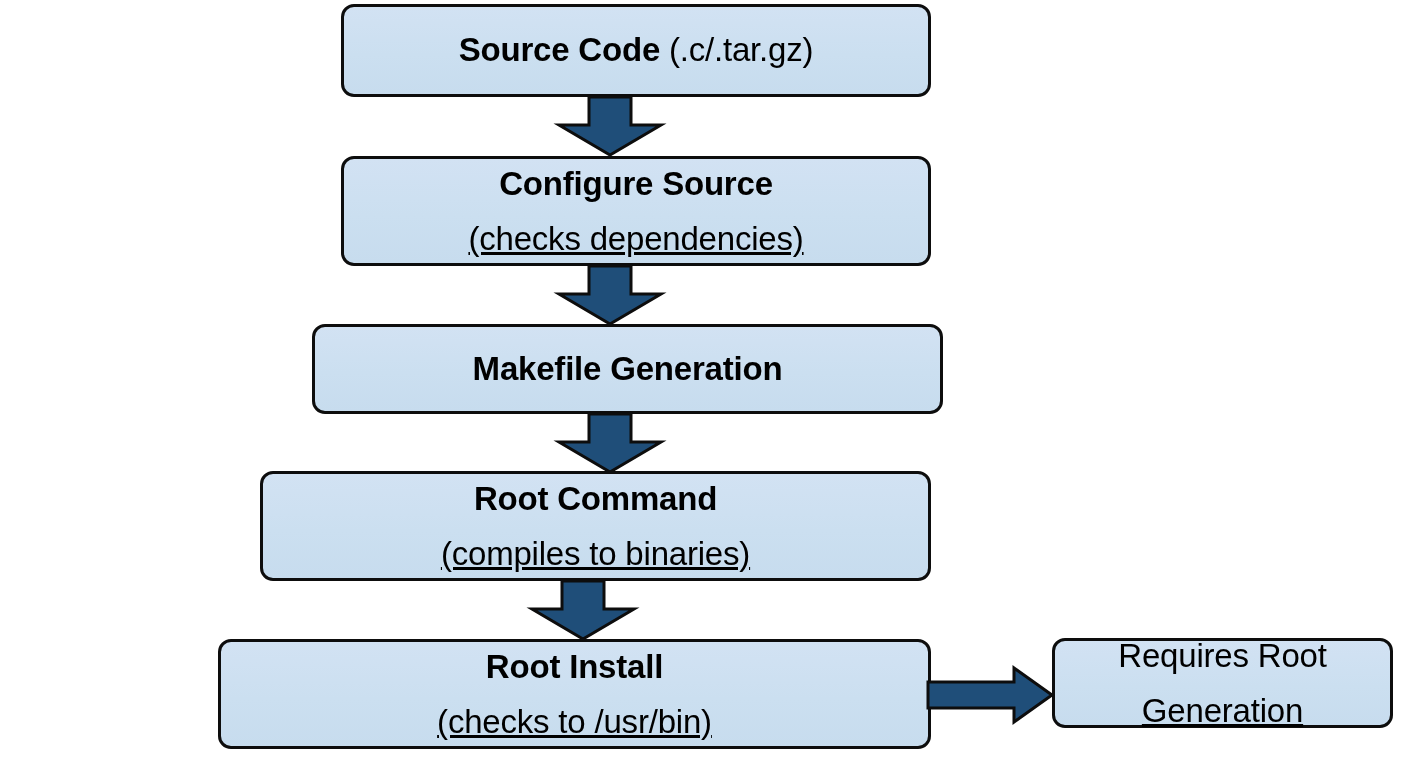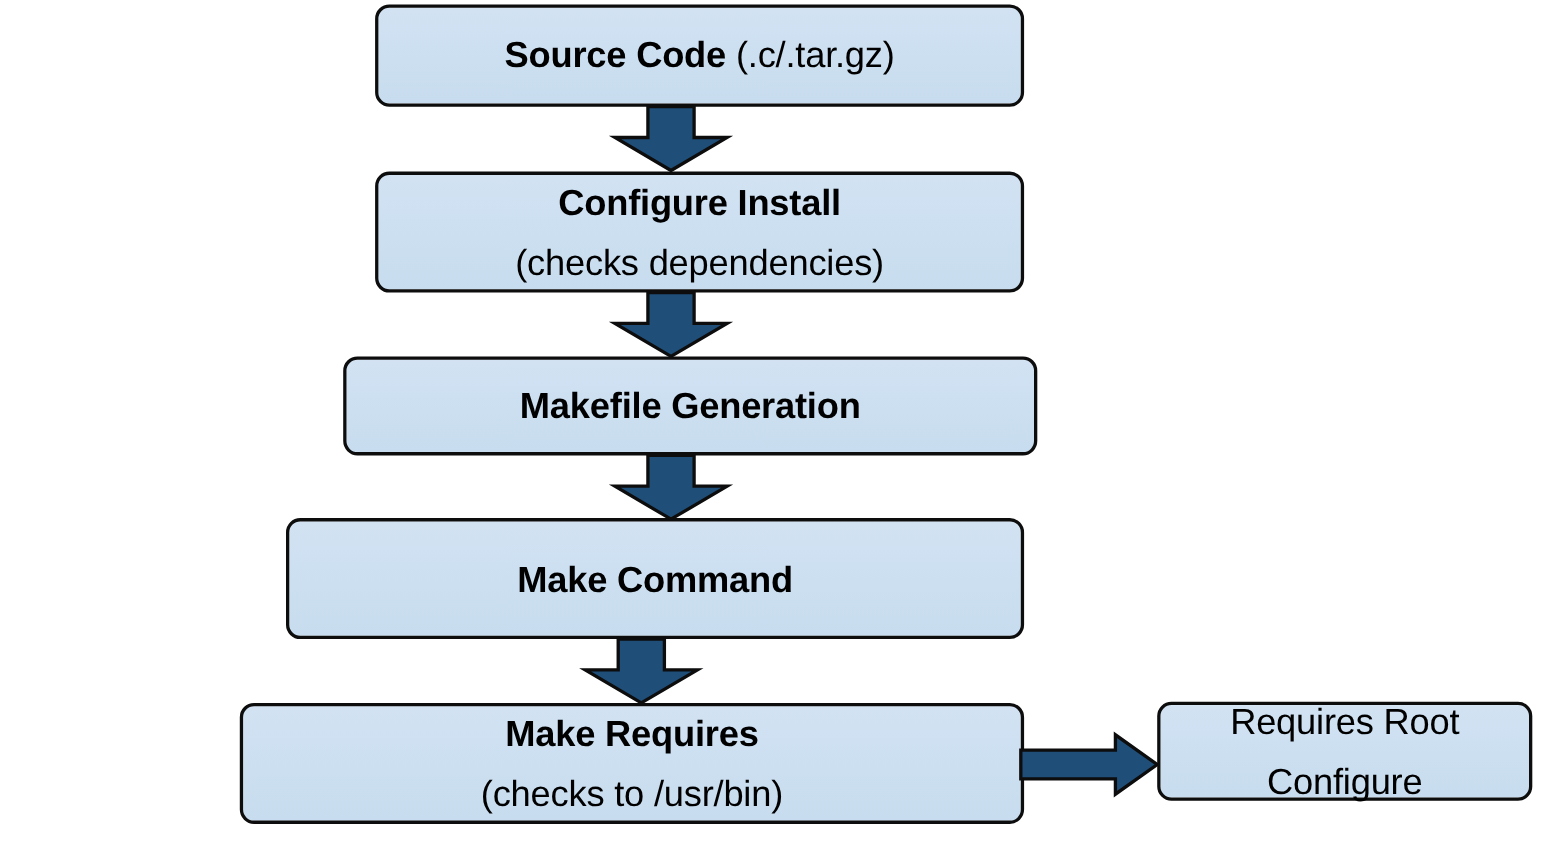--- a/index.html
+++ b/index.html
@@ -43,20 +43,21 @@
   }
   .node .title .plain {
     font-weight: normal;
   }
   .node .sub {
     font-weight: normal;
     font-size: 33px;
     letter-spacing: -0.2px;
     white-space: nowrap;
     margin-top: 18px;
+    text-decoration: underline;
   }
   .node.plain-node .title {
     font-weight: normal;
   }
   .node.two-line {
     padding-top: 2px;
   }
 
   
   .arrow-down {
@@ -83,51 +84,52 @@
     <div class="title">
       <span>Source Code</span><span class="plain"> (.c/.tar.gz)</span>
     </div>
   </div>
 
   <svg class="arrow-down" style="left:551px; top:97px;" width="118" height="60" viewBox="0 0 118 60">
     <polygon class="arrow-shape" points="38,0 80,0 80,28 110,28 59,58 8,28 38,28"></polygon>
   </svg>
 
   <div class="node two-line" style="left:341px; top:156px; width:590px; height:110px;">
-    <div class="title">Configure Install</div>
+    <div class="title">Configure Source</div>
     <div class="sub">(checks dependencies)</div>
   </div>
 
   <svg class="arrow-down" style="left:551px; top:266px;" width="118" height="60" viewBox="0 0 118 60">
     <polygon class="arrow-shape" points="38,0 80,0 80,28 110,28 59,58 8,28 38,28"></polygon>
   </svg>
 
   <div class="node" style="left:300px; top:324px; width:631px; height:90px;margin-left:12px;">
     <div class="title">Makefile Generation</div>
   </div>
 
   <svg class="arrow-down" style="left:551px; top:414px;" width="118" height="60" viewBox="0 0 118 60">
     <polygon class="arrow-shape" points="38,0 80,0 80,28 110,28 59,58 8,28 38,28"></polygon>
   </svg>
 
   <div class="node two-line" style="left:260px; top:471px; width:671px; height:110px;">
-    <div class="title">Make Command</div>
+    <div class="title">Root Command</div>
+    <div class="sub">(compiles to binaries)</div>
   </div>
 
   <svg class="arrow-down" style="left:524px; top:581px;" width="118" height="60" viewBox="0 0 118 60">
     <polygon class="arrow-shape" points="38,0 80,0 80,28 110,28 59,58 8,28 38,28"></polygon>
   </svg>
 
   <div class="node two-line" style="left:218px; top:639px; width:713px; height:110px;">
-    <div class="title">Make Requires</div>
+    <div class="title">Root Install</div>
     <div class="sub">(checks to /usr/bin)</div>
   </div>
 
   <svg class="arrow-right" style="left:928px; top:668px;" width="128" height="54" viewBox="0 0 128 54">
     <polygon class="arrow-shape" points="0,14 86,14 86,0 124,27 86,54 86,40 0,40"></polygon>
   </svg>
 
   <div class="node two-line plain-node" style="left:1052px; top:638px; width:341px; height:90px;">
     <div class="title">Requires Root</div>
-    <div class="sub">Configure</div>
+    <div class="sub">Generation</div>
   </div>
 
 </div>
 
 </body></html>

